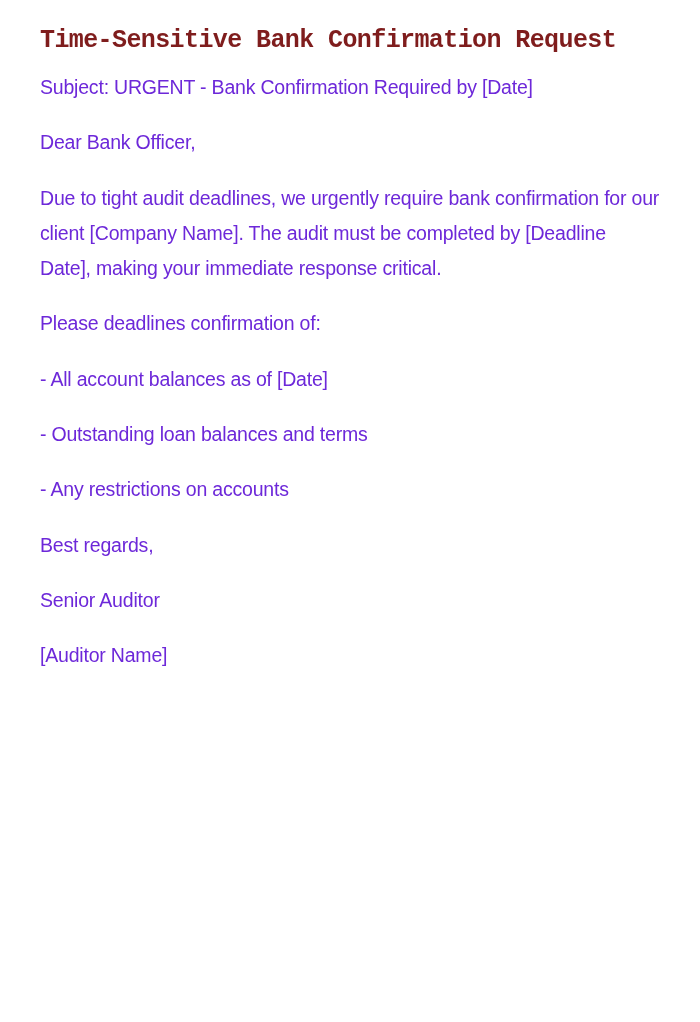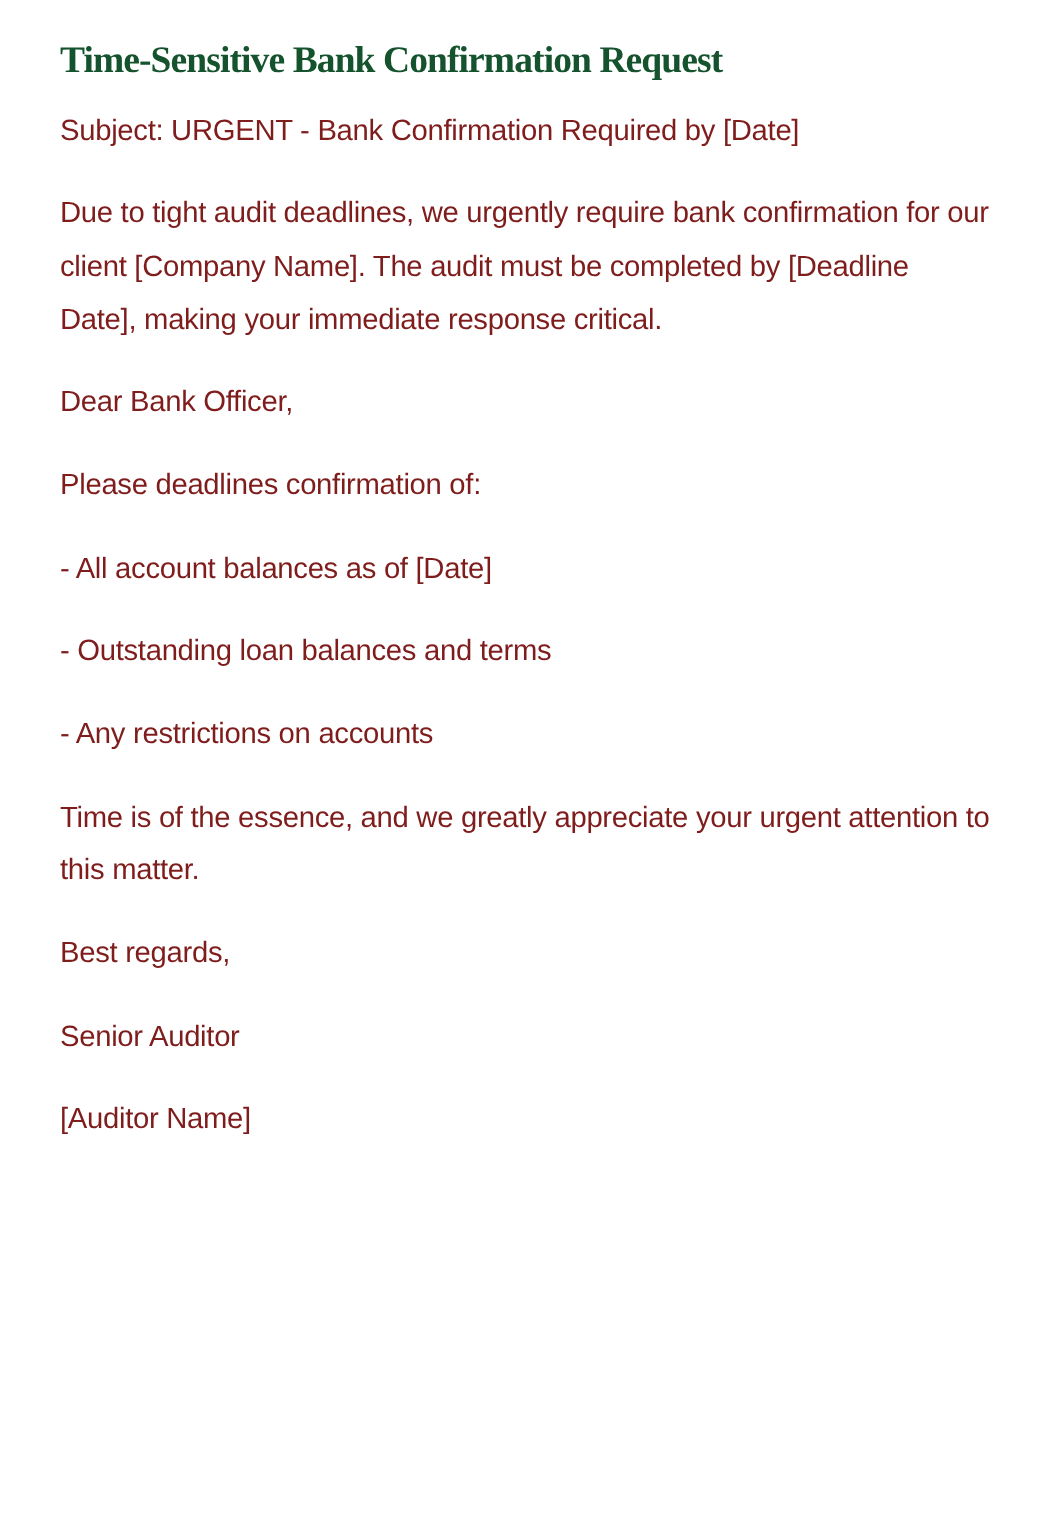--- a/index.html
+++ b/index.html
@@ -13,58 +13,57 @@
       overflow: hidden;
       font-family: "Liberation Sans", sans-serif;
       color: #111111;
     }
     .page {
       position: relative;
       padding: 24px 40px 0 40px;
       width: 620px;
     }
     .title {
-      font-family: Liberation Serif, serif;
+      font-family: Liberation Mono, monospace;
       font-weight: bold;
       font-size: 25px;
       letter-spacing: -0.6px;
       line-height: 34px;
       margin: 0 0 12px 0;
-      color: #14532d;
+      color: #7f1d1d;
     }
     .para {
       font-size: 19.5px;
       letter-spacing: -0.2px;
       line-height: 35.3px;
       margin: 0 0 20px 0;
-      color: #7f1d1d;
+      color: #6d28d9;
     }
     .para.single {
       margin-bottom: 20px;
     }
   </style>
 </head>
 <body>
 
 <div class="page">
   <h1 class="title">Time-Sensitive Bank Confirmation Request</h1>
 
   <p class="para single">Subject: URGENT - Bank Confirmation Required by [Date]</p>
 
+  <p class="para single">Dear Bank Officer,</p>
+
   <p class="para">Due to tight audit deadlines, we urgently require bank confirmation for our client [Company Name]. The audit must be completed by [Deadline Date], making your immediate response critical.</p>
-
-  <p class="para single">Dear Bank Officer,</p>
 
   <p class="para single">Please deadlines confirmation of:</p>
 
   <p class="para single">- All account balances as of [Date]</p>
   <p class="para single">- Outstanding loan balances and terms</p>
   <p class="para single">- Any restrictions on accounts</p>
 
 
-  <p class="para">Time is of the essence, and we greatly appreciate your urgent attention to this matter.</p>
 
   <p class="para single">Best regards,</p>
 
   <p class="para single">Senior Auditor</p>
 
   <p class="para single">[Auditor Name]</p>
 </div>
 
 </body></html>

